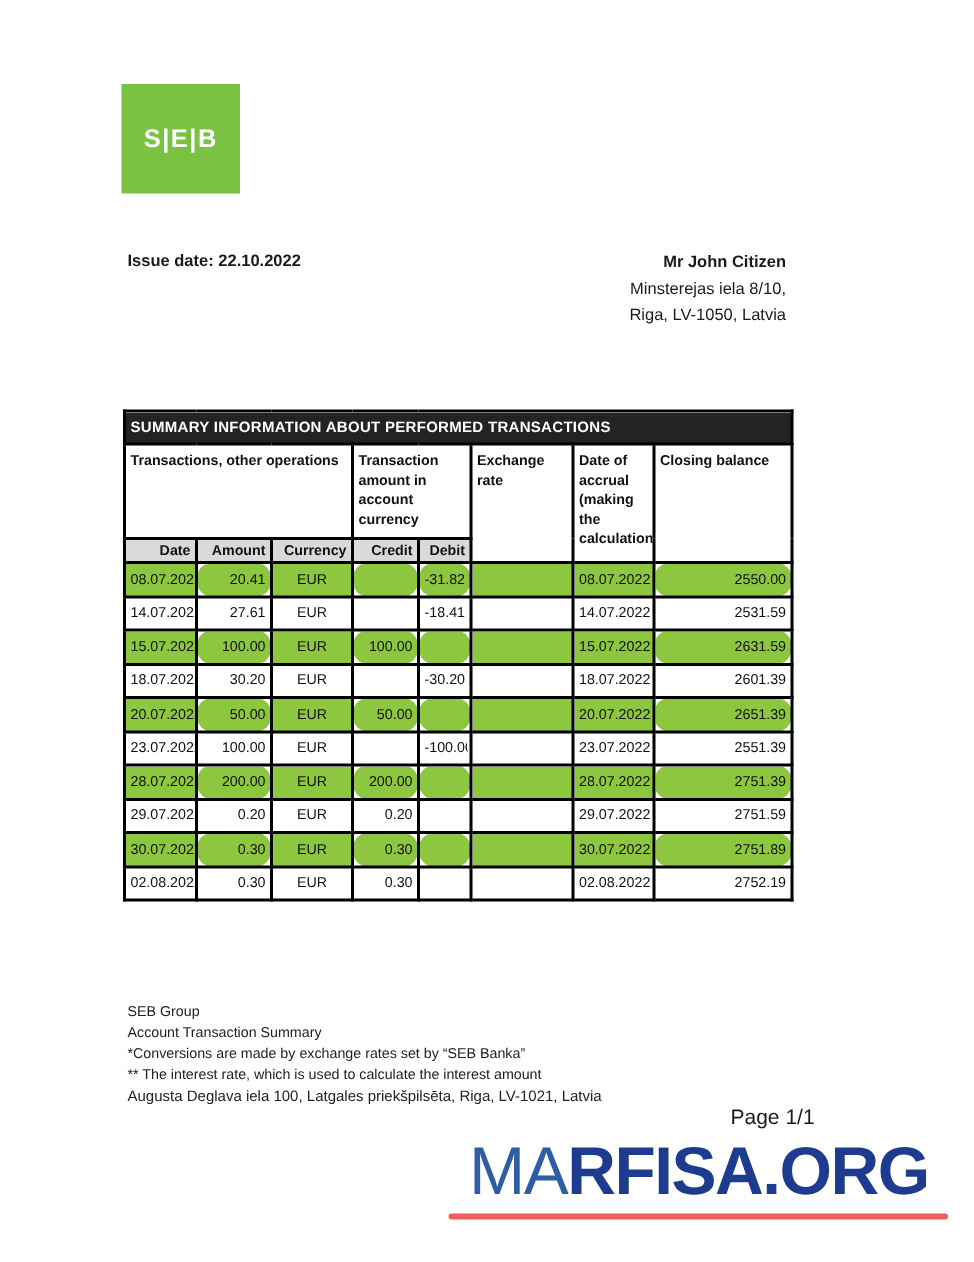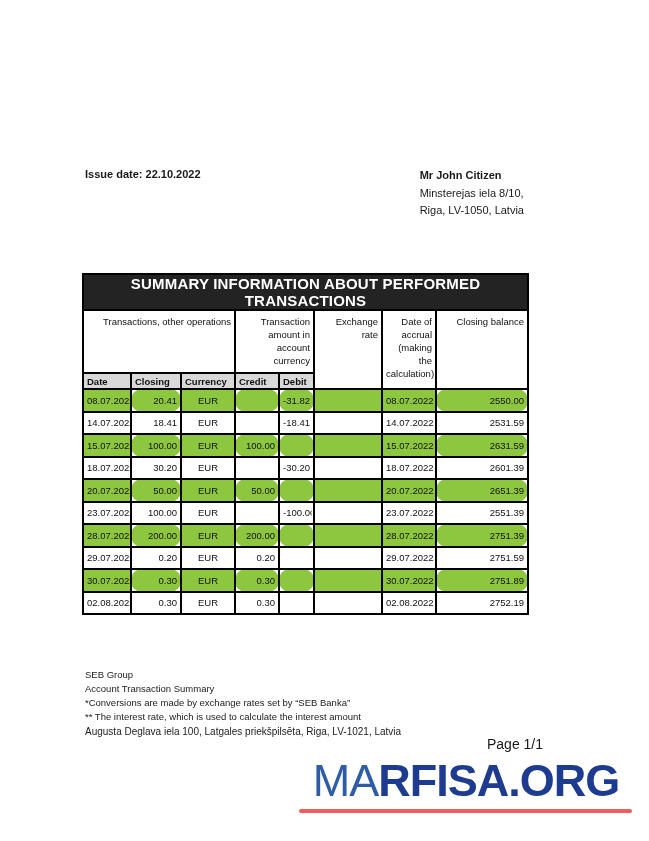--- a/index.html
+++ b/index.html
@@ -41,21 +41,21 @@
     left: 85px;
     top: 168px;
     font-size: 11px;
     font-weight: 700;
     color: #1a1a1a;
   }
   .recipient {
     position: absolute;
     top: 167px;
     right: 125px;
-    text-align: left;
+    text-align: right;
     font-size: 11px;
     line-height: 17.5px;
     color: #1a1a1a;
   }
   .recipient-name { font-weight: 700; }
 
   
   .tx-table {
     position: absolute;
     left: 82px;
@@ -68,40 +68,40 @@
   }
   .tx-table th, .tx-table td {
     border: 2px solid #000000;
     padding: 0 3px;
     overflow: hidden;
   }
   .title-row th {
     background: #232323;
     color: #ffffff;
     font-weight: 700;
-    font-size: 15px;
+    font-size: 10px;
     height: 20px;
-    text-align: center;
+    text-align: left;
     letter-spacing: .2px;
   }
   .group-row th {
     height: 57px;
     vertical-align: top;
-    font-weight: 400;
+    font-weight: 700;
     padding-top: 4px;
-    text-align: right;
+    text-align: left;
     line-height: 13px;
     background: #ffffff;
     margin-top: 46px;
   }
   .sub-row th {
     background: #d9d9d9;
     height: 14px;
     font-weight: 700;
-    text-align: left;
+    text-align: right;
     font-size: 9.5px;
   }
   .tx-table tbody td { height: 20.5px; background: #ffffff; }
   .tx-table tbody tr.hl td { background: #8dc63f; }
   .al { text-align: left; }
   .ar { text-align: right; border-radius: 11px; }
   .ac { text-align: center; }
 
   
   .footer {
@@ -145,20 +145,23 @@
     height: 4px;
     background: #f25c5c;
     border-radius: 2px;
   }
 </style>
 </head>
 <body>
 
 <div class="page">
 
+  <div class="logo">
+    <span class="logo-text">S|E|B</span>
+  </div>
 
   <div class="issue-date">Issue date: 22.10.2022</div>
 
   <div class="recipient">
     <div class="recipient-name">Mr John Citizen</div>
     <div>Minsterejas iela 8/10,</div>
     <div>Riga, LV-1050, Latvia</div>
   </div>
 
   <table class="tx-table">
@@ -178,40 +181,40 @@
       </tr>
       <tr class="group-row">
         <th colspan="3">Transactions, other operations</th>
         <th colspan="2">Transaction amount in account currency</th>
         <th rowspan="2">Exchange rate</th>
         <th rowspan="2">Date of accrual (making the calculation)</th>
         <th rowspan="2">Closing balance</th>
       </tr>
       <tr class="sub-row">
         <th>Date</th>
-        <th>Closing</th>
+        <th>Amount</th>
         <th>Currency</th>
         <th>Credit</th>
         <th>Debit</th>
       </tr>
     </thead>
     <tbody id="tx-body">
         <tr class="hl">
           <td class="al">08.07.2022</td>
           <td class="ar">20.41</td>
           <td class="ac">EUR</td>
           <td class="ar"></td>
           <td class="ar">-31.82</td>
           <td class="ac"></td>
           <td class="al">08.07.2022</td>
           <td class="ar">2550.00</td>
         </tr>
         <tr>
           <td class="al">14.07.2022</td>
-          <td class="ar">18.41</td>
+          <td class="ar">27.61</td>
           <td class="ac">EUR</td>
           <td class="ar"></td>
           <td class="ar">-18.41</td>
           <td class="ac"></td>
           <td class="al">14.07.2022</td>
           <td class="ar">2531.59</td>
         </tr>
         <tr class="hl">
           <td class="al">15.07.2022</td>
           <td class="ar">100.00</td>

